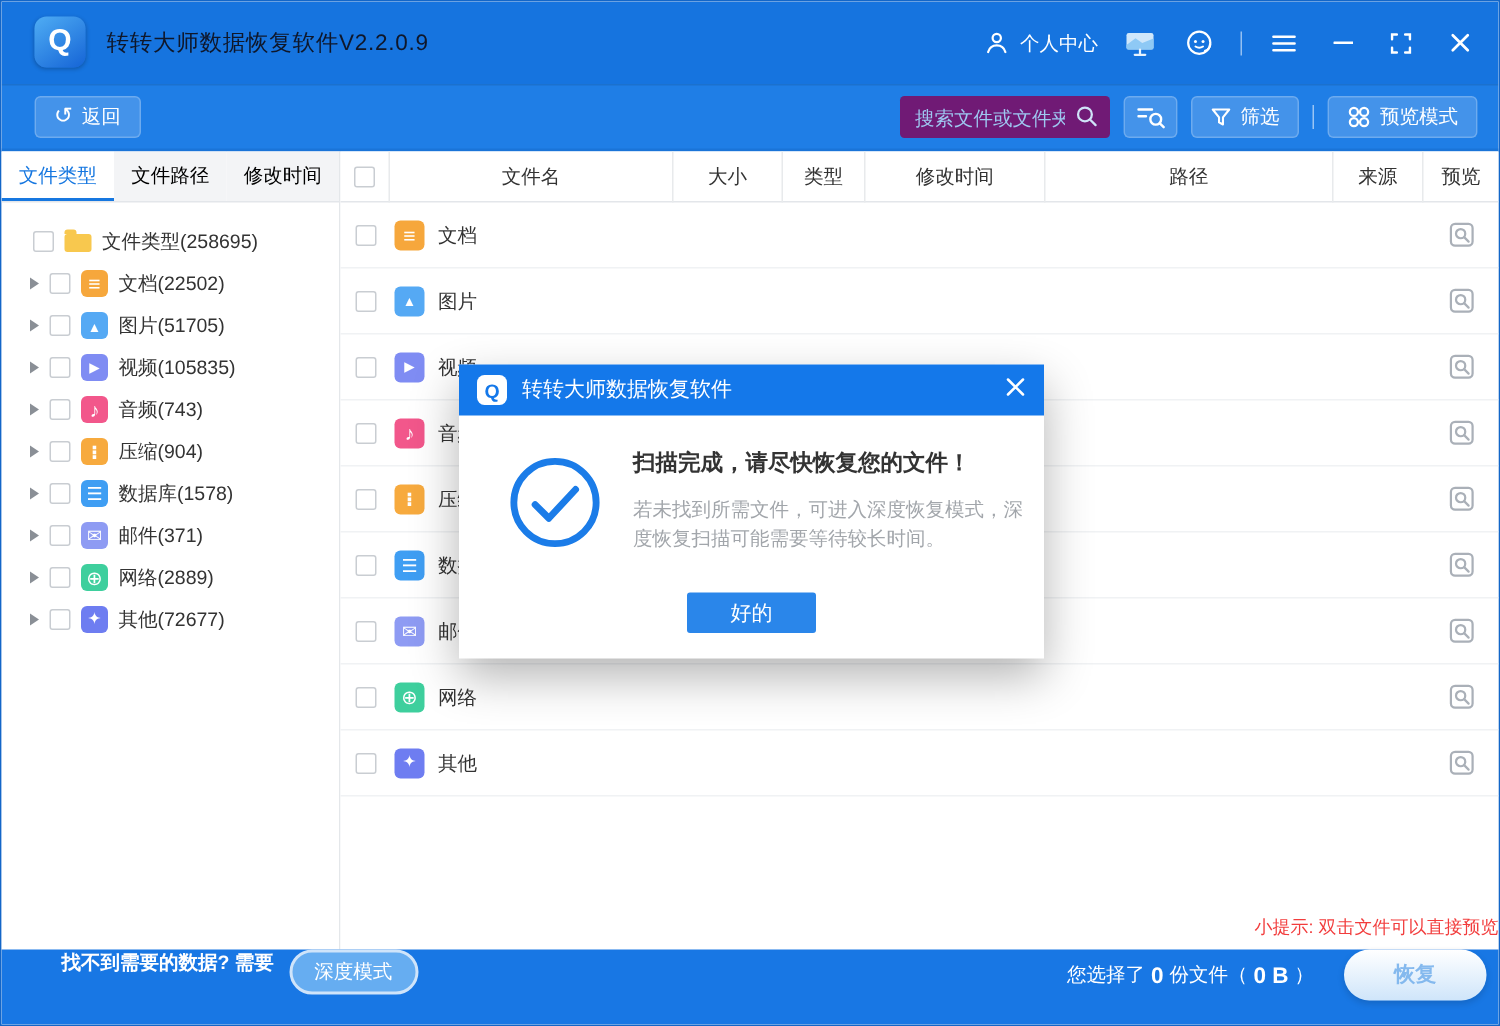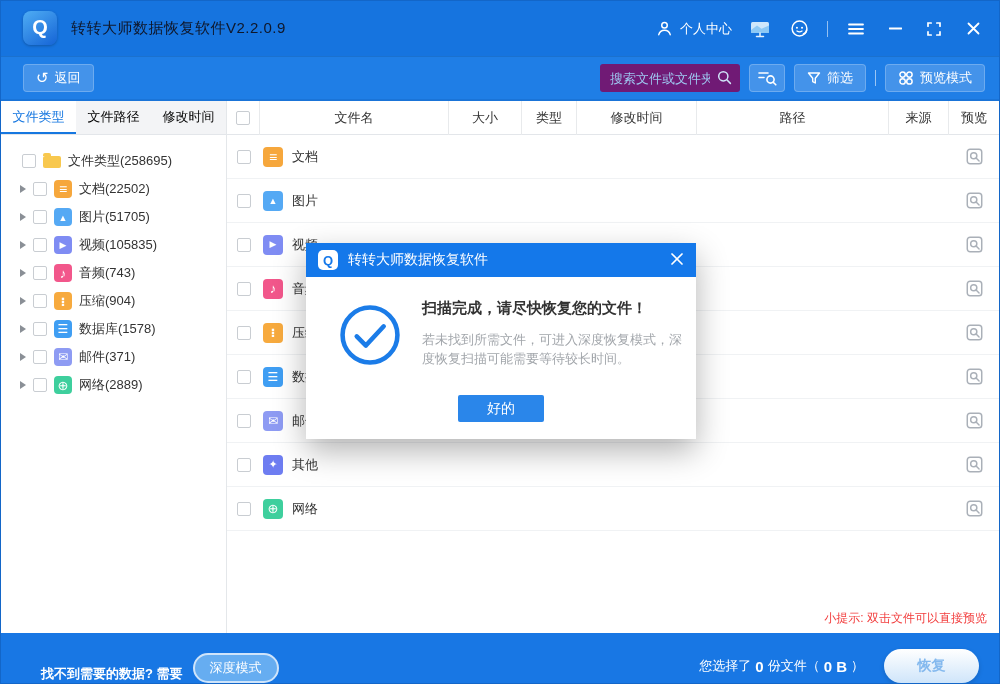--- a/index.html
+++ b/index.html
@@ -77,25 +77,25 @@
   .main { flex:1; position:relative; background:#fff; }
   .tgrid { display:grid; grid-template-columns:33px 189px 73px 55px 120px 192px 60px 50px; }
   .thead { height:34px; border-bottom:1px solid #e3e6ea; }
   .th { display:flex; align-items:center; justify-content:center; font-size:13px; color:#333;
         border-right:1px solid #e8eaec; height:34px; cursor:pointer; }
   .th:last-child { border-right:none; }
   .trow { height:44px; border-bottom:1px solid #f0f2f4; align-items:center; }
   .cell-cb { display:flex; align-items:center; justify-content:center; }
   .cell-name { display:flex; align-items:center; gap:9px; padding-left:3px; font-size:13px; color:#333; }
   .cell-prev { display:flex; align-items:center; justify-content:center; cursor:pointer; }
-  .hint { position:absolute; right:12px; bottom:6px; font-size:12px; color:#f23d3d; }
+  .hint { position:absolute; right:0; bottom:6px; font-size:12px; color:#f23d3d; }
 
   
   .footer { position:absolute; left:0; right:0; bottom:0; height:50px; background:#1877e4;
-            display:flex; align-items:flex-end; padding:0 20px 0 40px; }
+            display:flex; align-items:flex-start; padding:0 8px 0 40px; }
   .foot-q { color:#fff; font-size:13px; font-weight:bold; }
   .deep-pill { margin-left:10px; background:#66adf1; border:2px solid #cfe4fa; border-radius:15px;
                color:#fff; font-size:13px; padding:4px 15px; cursor:pointer; }
   .foot-right { margin-left:auto; display:flex; align-items:center; color:#fff; font-size:13px; }
   .foot-right b { font-size:15px; margin:0 4px; }
   .recover-pill { margin-left:20px; width:95px; height:34px; border-radius:17px;
                   background:linear-gradient(180deg,#ffffff,#cfe5fa); border:none;
                   color:#84b9ee; font-size:14px; font-weight:bold; cursor:pointer;
                   box-shadow:0 2px 5px rgba(0,0,0,.15); }
 
@@ -274,20 +274,26 @@
             <span class="cb"></span>
             <span class="fi fi-mail"></span>
             <span>邮件(371)</span>
           </div>
           <div class="tree-row child">
             <span class="arr-right"></span>
             <span class="cb"></span>
             <span class="fi fi-net"></span>
             <span>网络(2889)</span>
           </div>
+          <div class="tree-row child">
+            <span class="arr-right"></span>
+            <span class="cb"></span>
+            <span class="fi fi-other"></span>
+            <span>其他(72677)</span>
+          </div>
         </div>
     </aside>
     <main class="main">
       <div class="thead tgrid">
           <div class="th cell-cb">
             <span class="cb"></span>
           </div>
           <div class="th">文件名</div>
           <div class="th">大小</div>
           <div class="th">类型</div>
@@ -442,43 +448,43 @@
                 <circle cx="7.3" cy="7.3" r="2.9" stroke="#aab0b8" fill="none" stroke-width="1.4"></circle>
                 <path d="M9.5 9.5l2.8 2.8" stroke="#aab0b8" stroke-width="1.4" stroke-linecap="round"></path>
               </svg>
             </div>
           </div>
           <div class="trow tgrid">
             <div class="cell-cb">
               <span class="cb"></span>
             </div>
             <div class="cell-name">
+              <span class="fi fi-net"></span>
+              <span>网络</span>
+            </div>
+            <div></div>
+            <div></div>
+            <div></div>
+            <div></div>
+            <div></div>
+            <div class="cell-prev">
+              <svg width="17" height="17" viewBox="0 0 16 16">
+                <rect x="1.2" y="1.2" width="13.6" height="13.6" rx="2.6" stroke="#aab0b8" fill="none" stroke-width="1.4"></rect>
+                <circle cx="7.3" cy="7.3" r="2.9" stroke="#aab0b8" fill="none" stroke-width="1.4"></circle>
+                <path d="M9.5 9.5l2.8 2.8" stroke="#aab0b8" stroke-width="1.4" stroke-linecap="round"></path>
+              </svg>
+            </div>
+          </div>
+          <div class="trow tgrid">
+            <div class="cell-cb">
+              <span class="cb"></span>
+            </div>
+            <div class="cell-name">
               <span class="fi fi-other"></span>
               <span>其他</span>
-            </div>
-            <div></div>
-            <div></div>
-            <div></div>
-            <div></div>
-            <div></div>
-            <div class="cell-prev">
-              <svg width="17" height="17" viewBox="0 0 16 16">
-                <rect x="1.2" y="1.2" width="13.6" height="13.6" rx="2.6" stroke="#aab0b8" fill="none" stroke-width="1.4"></rect>
-                <circle cx="7.3" cy="7.3" r="2.9" stroke="#aab0b8" fill="none" stroke-width="1.4"></circle>
-                <path d="M9.5 9.5l2.8 2.8" stroke="#aab0b8" stroke-width="1.4" stroke-linecap="round"></path>
-              </svg>
-            </div>
-          </div>
-          <div class="trow tgrid">
-            <div class="cell-cb">
-              <span class="cb"></span>
-            </div>
-            <div class="cell-name">
-              <span class="fi fi-net"></span>
-              <span>网络</span>
             </div>
             <div></div>
             <div></div>
             <div></div>
             <div></div>
             <div></div>
             <div class="cell-prev">
               <svg width="17" height="17" viewBox="0 0 16 16">
                 <rect x="1.2" y="1.2" width="13.6" height="13.6" rx="2.6" stroke="#aab0b8" fill="none" stroke-width="1.4"></rect>
                 <circle cx="7.3" cy="7.3" r="2.9" stroke="#aab0b8" fill="none" stroke-width="1.4"></circle>

